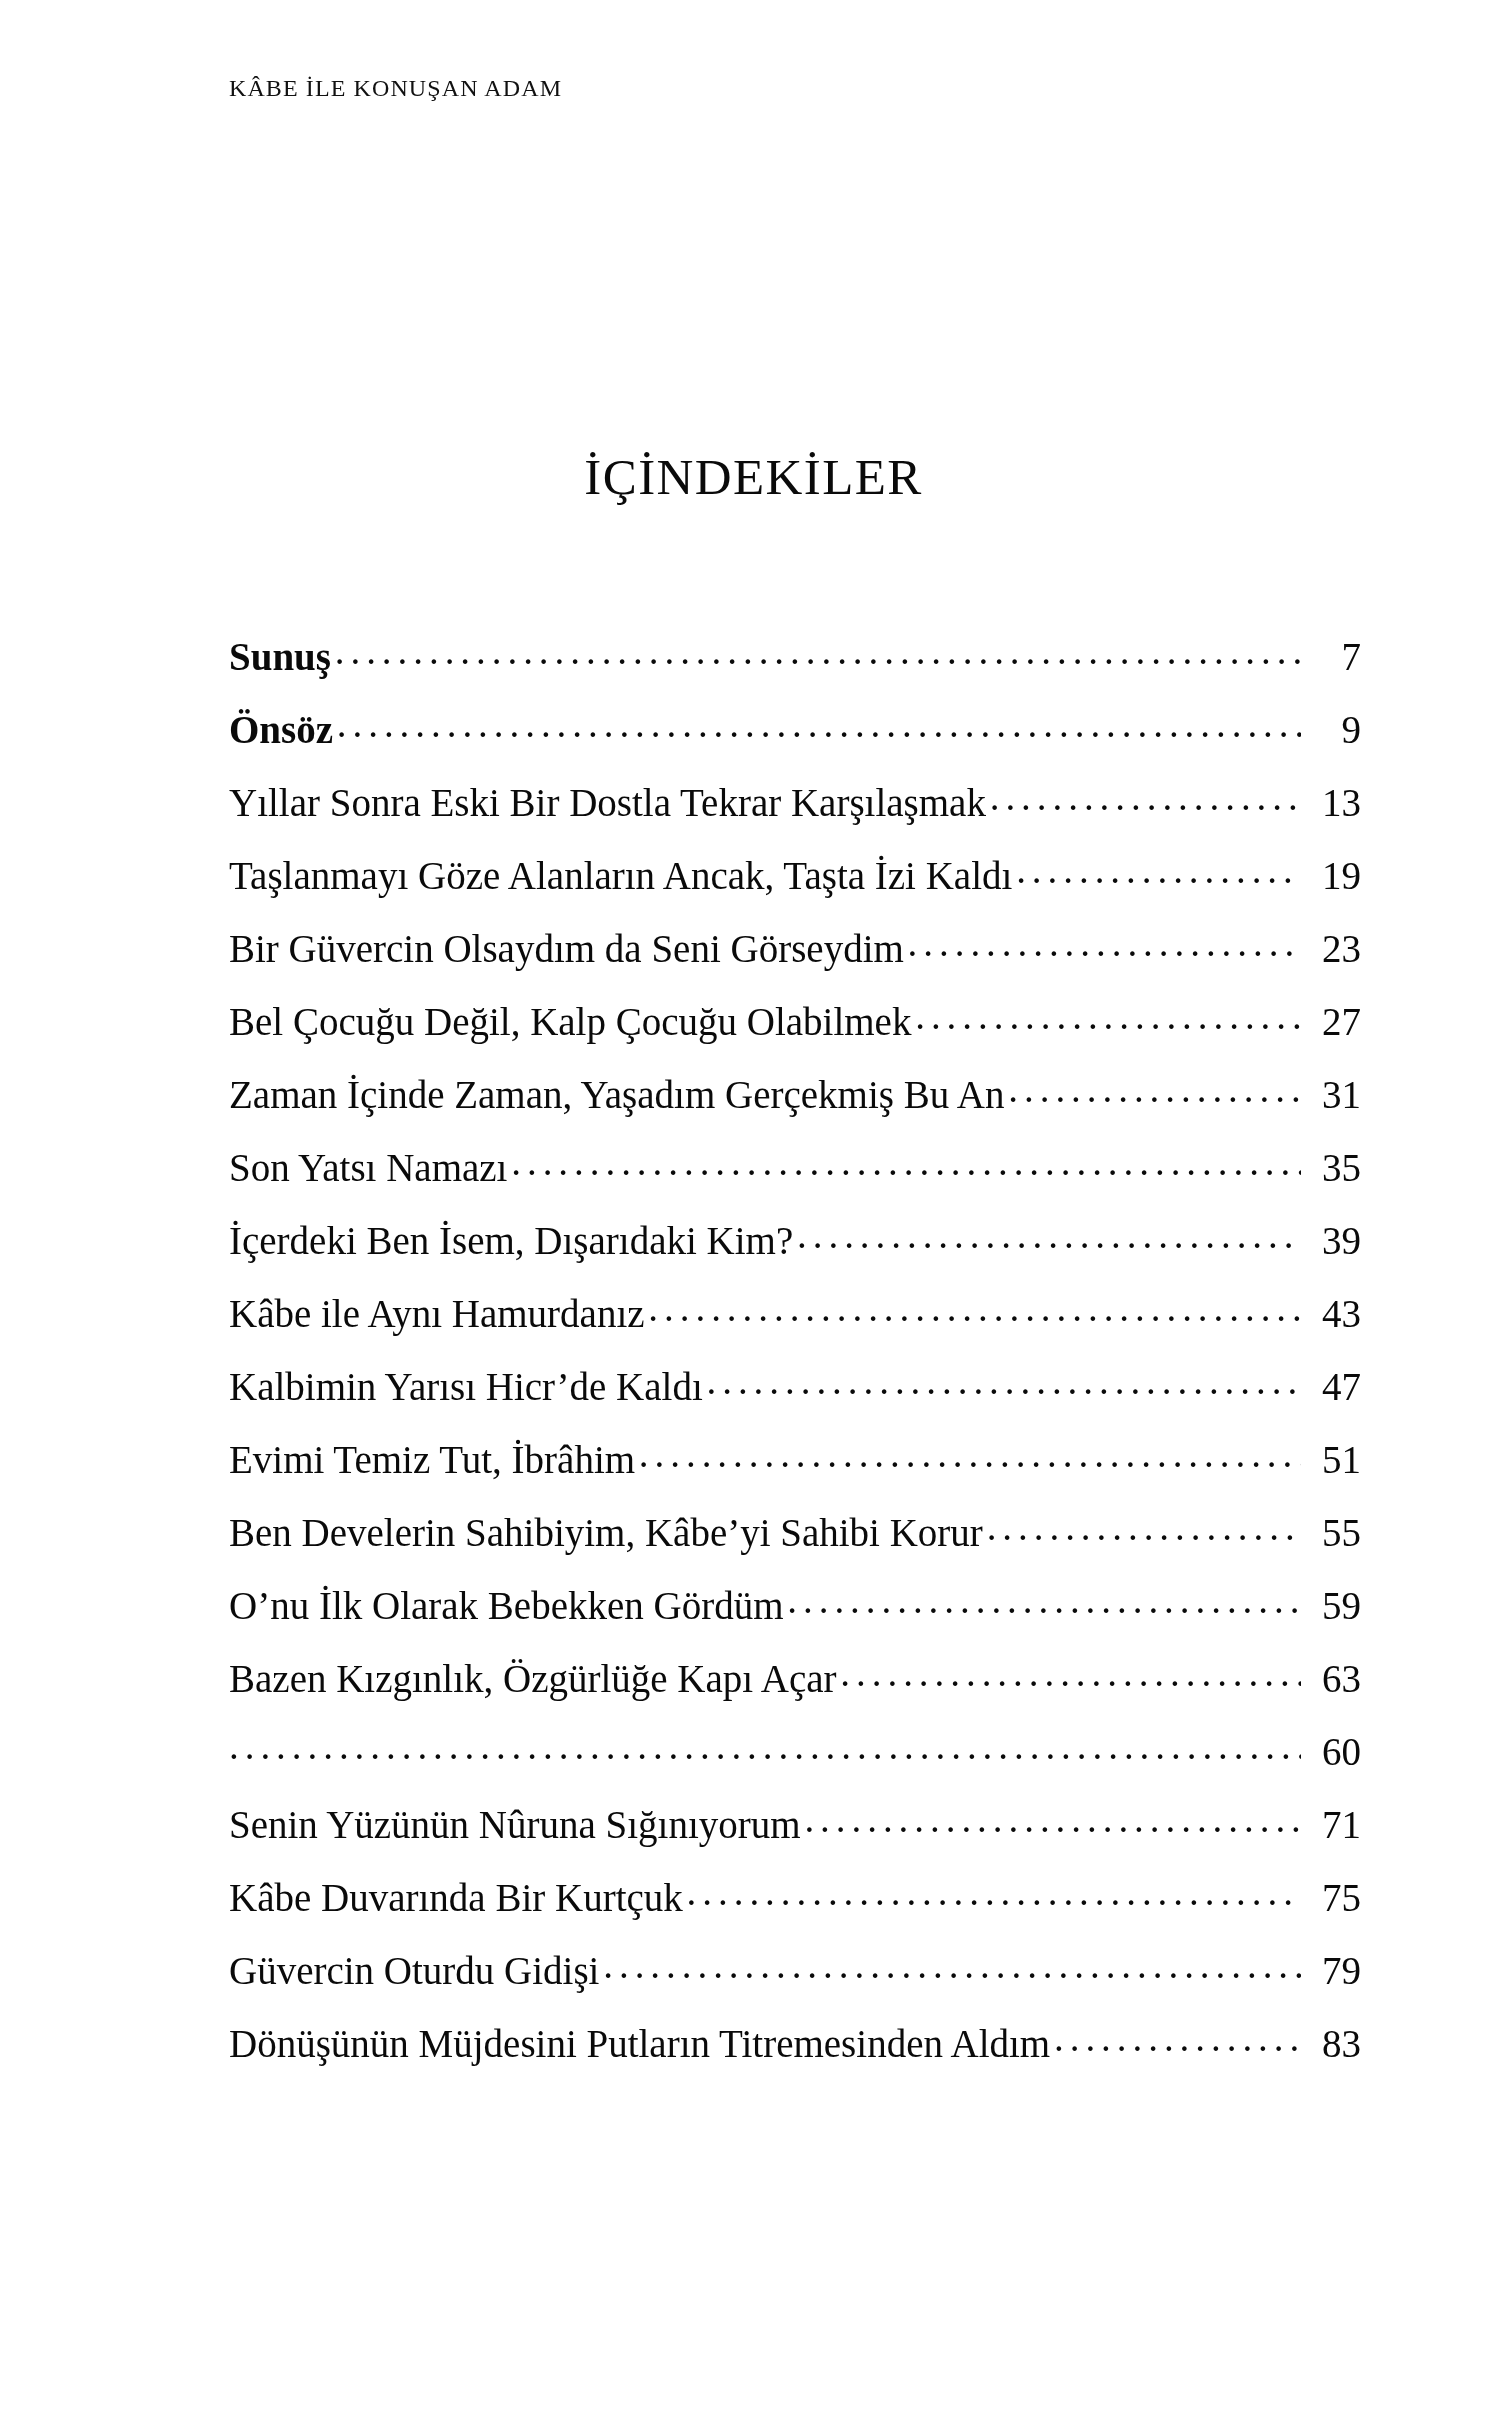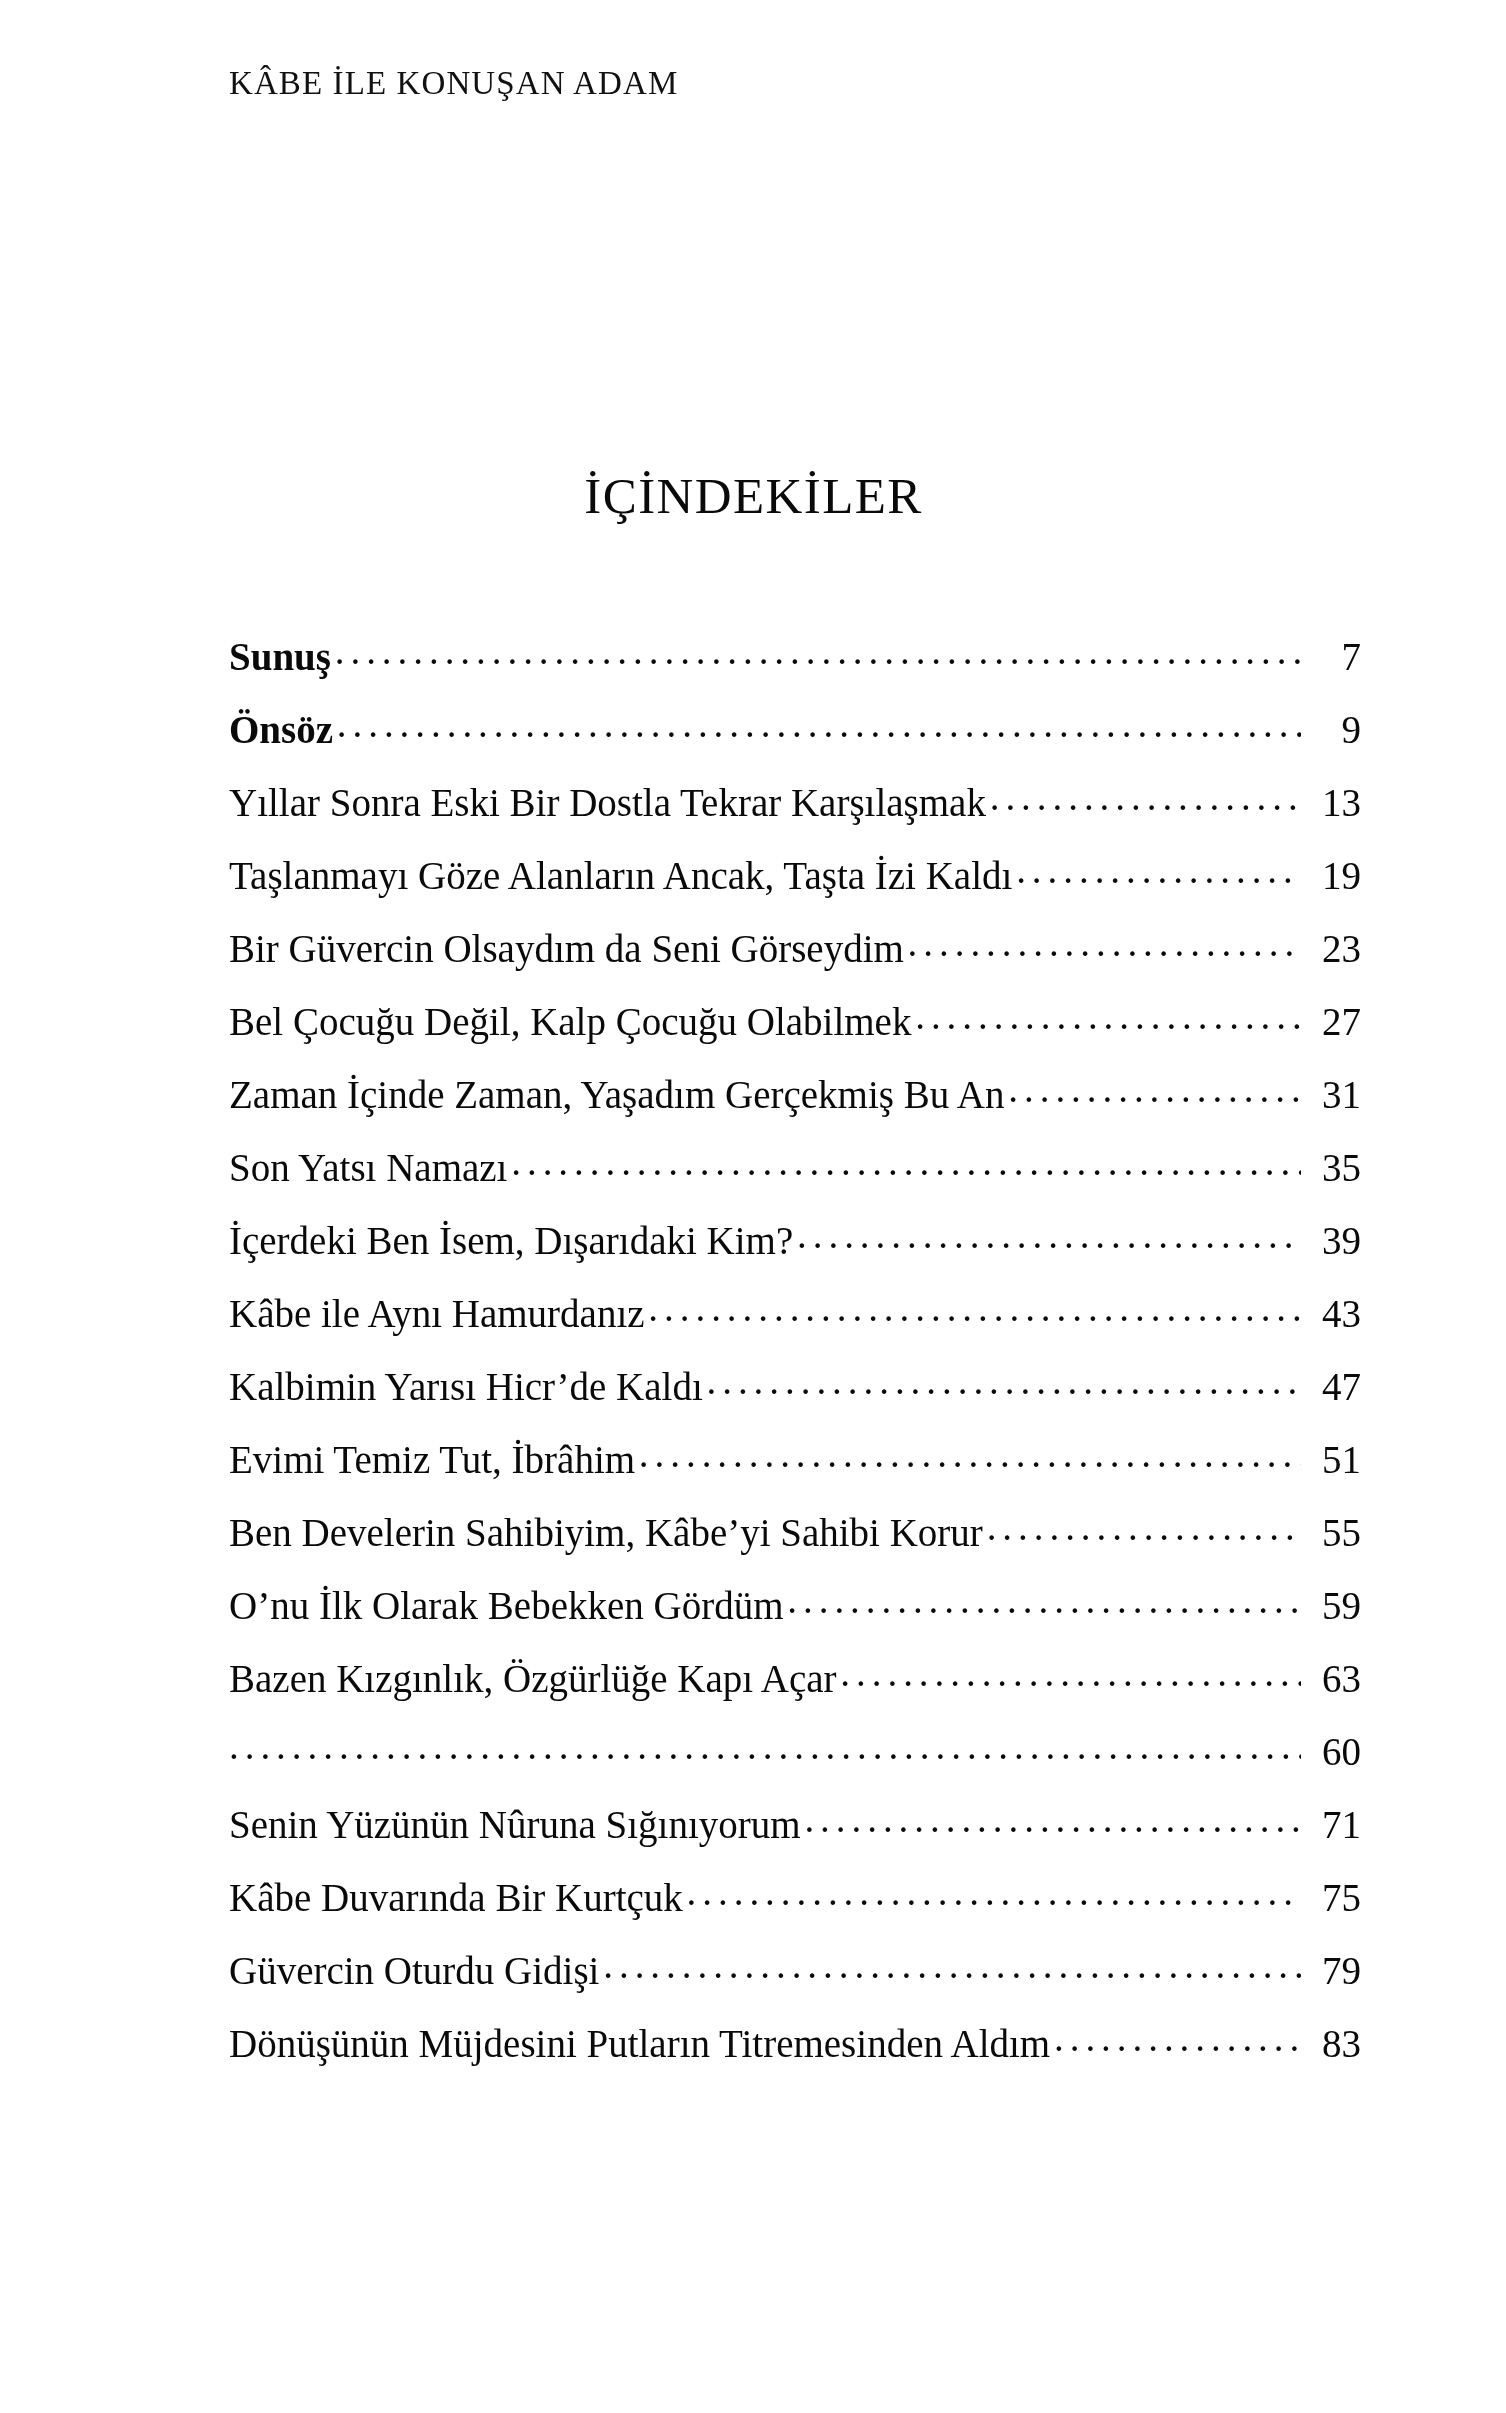--- a/index.html
+++ b/index.html
@@ -19,34 +19,34 @@
   .page {
     position: absolute;
     inset: 0;
     background: #ffffff;
   }
 
   
   .running-header {
     position: absolute;
     left: 229px;
-    top: 67px;
-    font-size: 33px;
+    top: 76px;
+    font-size: 24px;
     letter-spacing: 1.1px;
     line-height: 1;
     white-space: nowrap;
     color: #111111;
   }
 
   
   .toc-title {
     position: absolute;
     left: 0;
     right: 0;
-    top: 471px;
+    top: 452px;
     text-align: center;
     font-size: 51px;
     letter-spacing: 1.4px;
     line-height: 1;
     color: #0a0a0a;
   }
 
   
   .toc-list {
     position: absolute;

